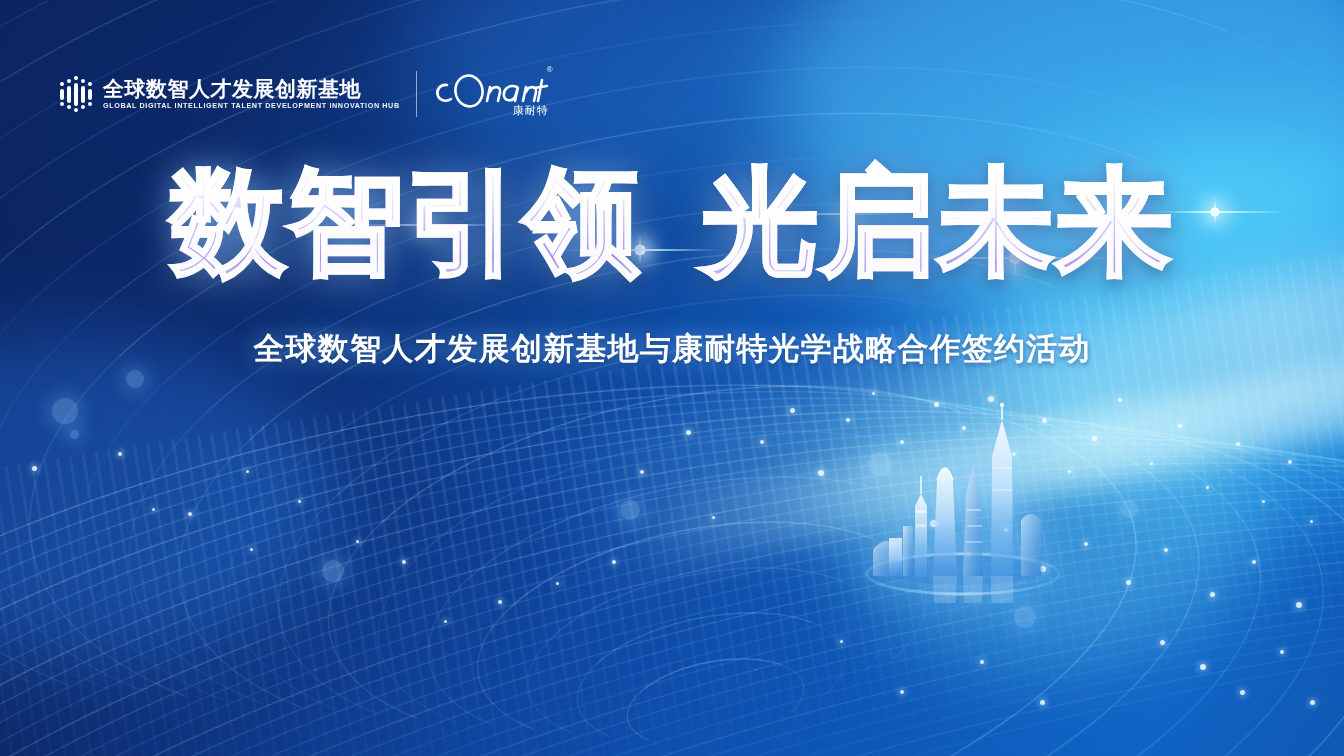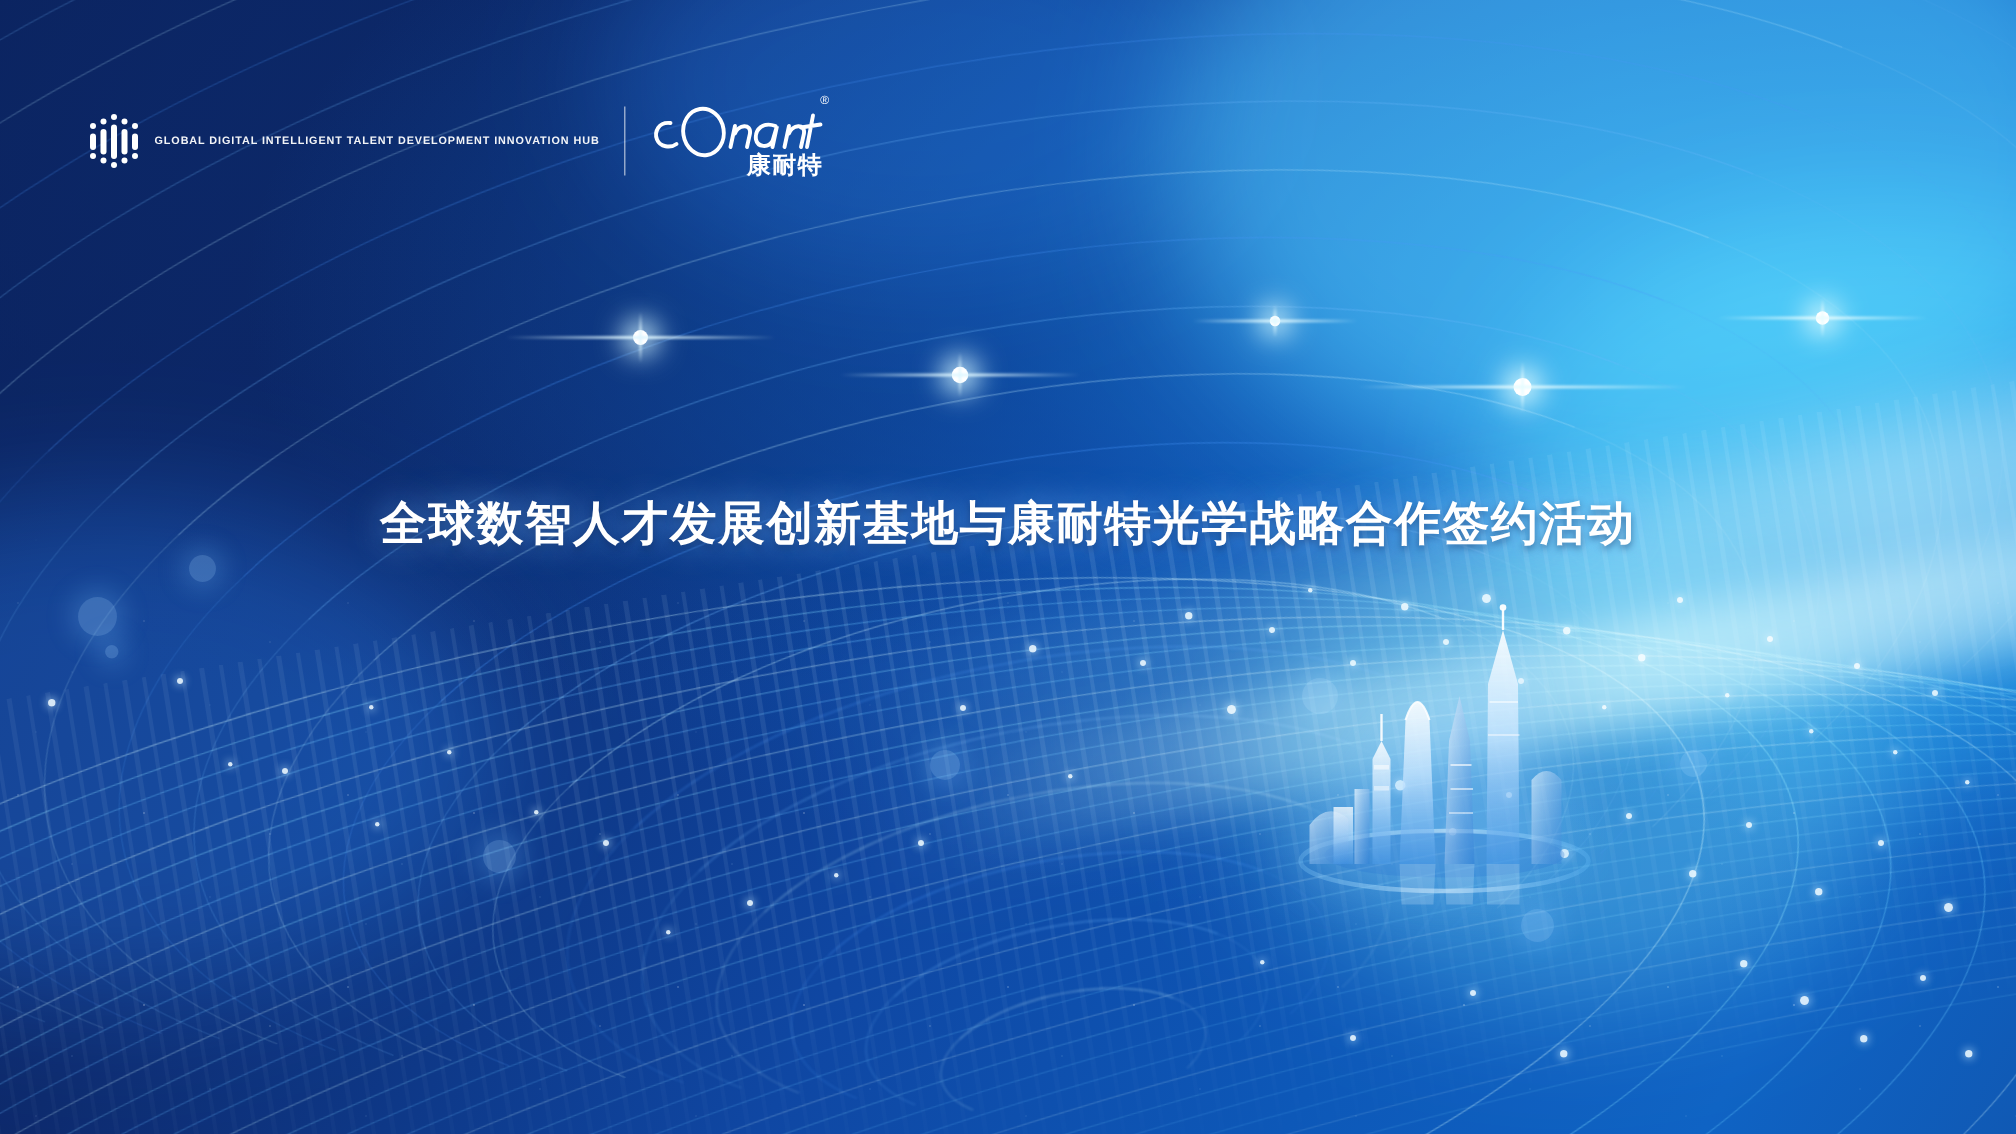--- a/index.html
+++ b/index.html
@@ -88,21 +88,21 @@
             font-family:"Liberation Sans","DejaVu Sans",sans-serif; }
   .hub-en { font-size:7.2px; font-weight:bold; color:#ffffff; letter-spacing:0.62px;
             line-height:1; white-space:nowrap; opacity:0.95; }
   .lock-divider { width:1px; height:46px; background:rgba(255,255,255,0.55); }
 
   #conant-logo { position:relative; display:flex; flex-direction:column; align-items:flex-start;
                  padding-right:4px; }
   .conant-word { position:relative; height:36px; width:118px; }
   .conant-word svg { display:block; }
   .conant-reg { position:absolute; right:-2px; top:-6px; font-size:8px; color:#fff; }
-  .conant-cn { align-self:flex-end; font-size:16px; font-weight:bold; color:#ffffff;
+  .conant-cn { align-self:flex-end; font-size:11px; font-weight:normal; color:#ffffff;
                letter-spacing:1px; margin-top:-4px; margin-right:2px;margin-left:24px; }
 
   
   #title-block { position:absolute; left:0; right:0; top:163px; text-align:center; z-index:25; }
   #main-title {
     display:inline-block; white-space:nowrap;
     font-size:116px; line-height:1.02; font-weight:bold;
     letter-spacing:2px;
     font-family:"DejaVu Sans","Liberation Sans",sans-serif;
     background:linear-gradient(180deg,#ffffff 0%,#f2f0ff 18%,#d9d2fb 40%,#b7a9f2 62%,#9c8ce8 80%,#cfc6f7 100%);
@@ -341,20 +341,21 @@
           <span class="pill" style="height:17px;"></span>
           <span class="dot"></span>
         </div>
         <div class="dotcol">
           <span class="dot"></span>
           <span class="pill" style="height:11px;"></span>
           <span class="dot"></span>
         </div>
       </div>
       <div class="hub-text">
+        <div class="hub-cn">全球数智人才发展创新基地</div>
         <div class="hub-en">GLOBAL DIGITAL INTELLIGENT TALENT DEVELOPMENT INNOVATION HUB</div>
       </div>
     </div>
 
     <div class="lock-divider"></div>
 
     <div id="conant-logo">
       <div class="conant-word">
         <svg width="118" height="38" viewBox="0 0 118 38" aria-hidden="true">
           <g fill="none" stroke="#ffffff" stroke-width="2.6" stroke-linecap="round">
@@ -427,20 +428,25 @@
       <path d="M176 178 L176 122 Q186 110 196 122 L196 178 Z" fill="url(#twr2)" opacity="0.72"></path>
 
       <g opacity="0.22" transform="translate(0,356) scale(1,-1)">
         <path d="M88 178 L92 100 L108 100 L112 178 Z" fill="#dff1ff"></path>
         <path d="M146 178 L147 92 L168 92 L168 178 Z" fill="#dff1ff"></path>
         <path d="M118 178 L121 110 L135 110 L138 178 Z" fill="#dff1ff"></path>
       </g>
     </svg>
   </div>
 
+  <div id="title-block">
+    <div id="main-title">
+      <span class="seg1">数智引领</span><span class="gap"></span><span class="seg2">光启未来</span>
+    </div>
+  </div>
 
   <div class="layer">
     <div class="flare" style="left:327px;top:205px;width:200px;height:40px;">
       <div class="core" style="width:10px;height:10px;"></div>
       <div class="hbar" style="width:180px;"></div>
       <div class="vbar" style="height:34px;"></div>
     </div>
     <div class="flare" style="left:555px;top:232px;width:170px;height:36px;">
       <div class="core" style="width:11px;height:11px;"></div>
       <div class="hbar" style="width:160px;"></div>

